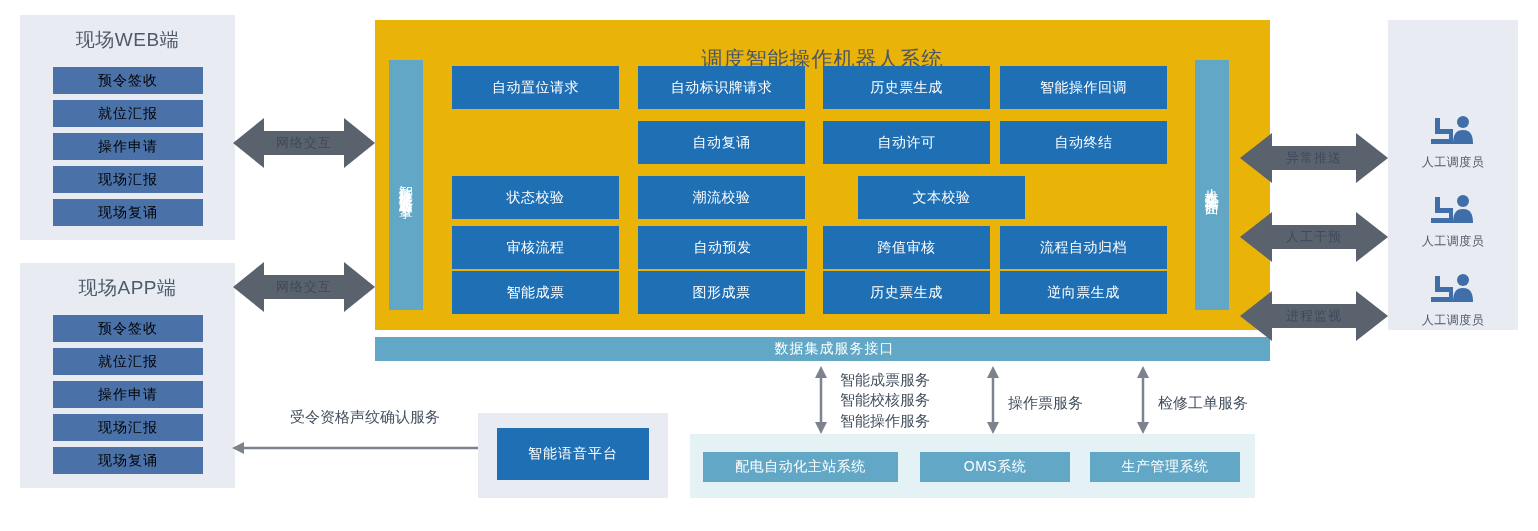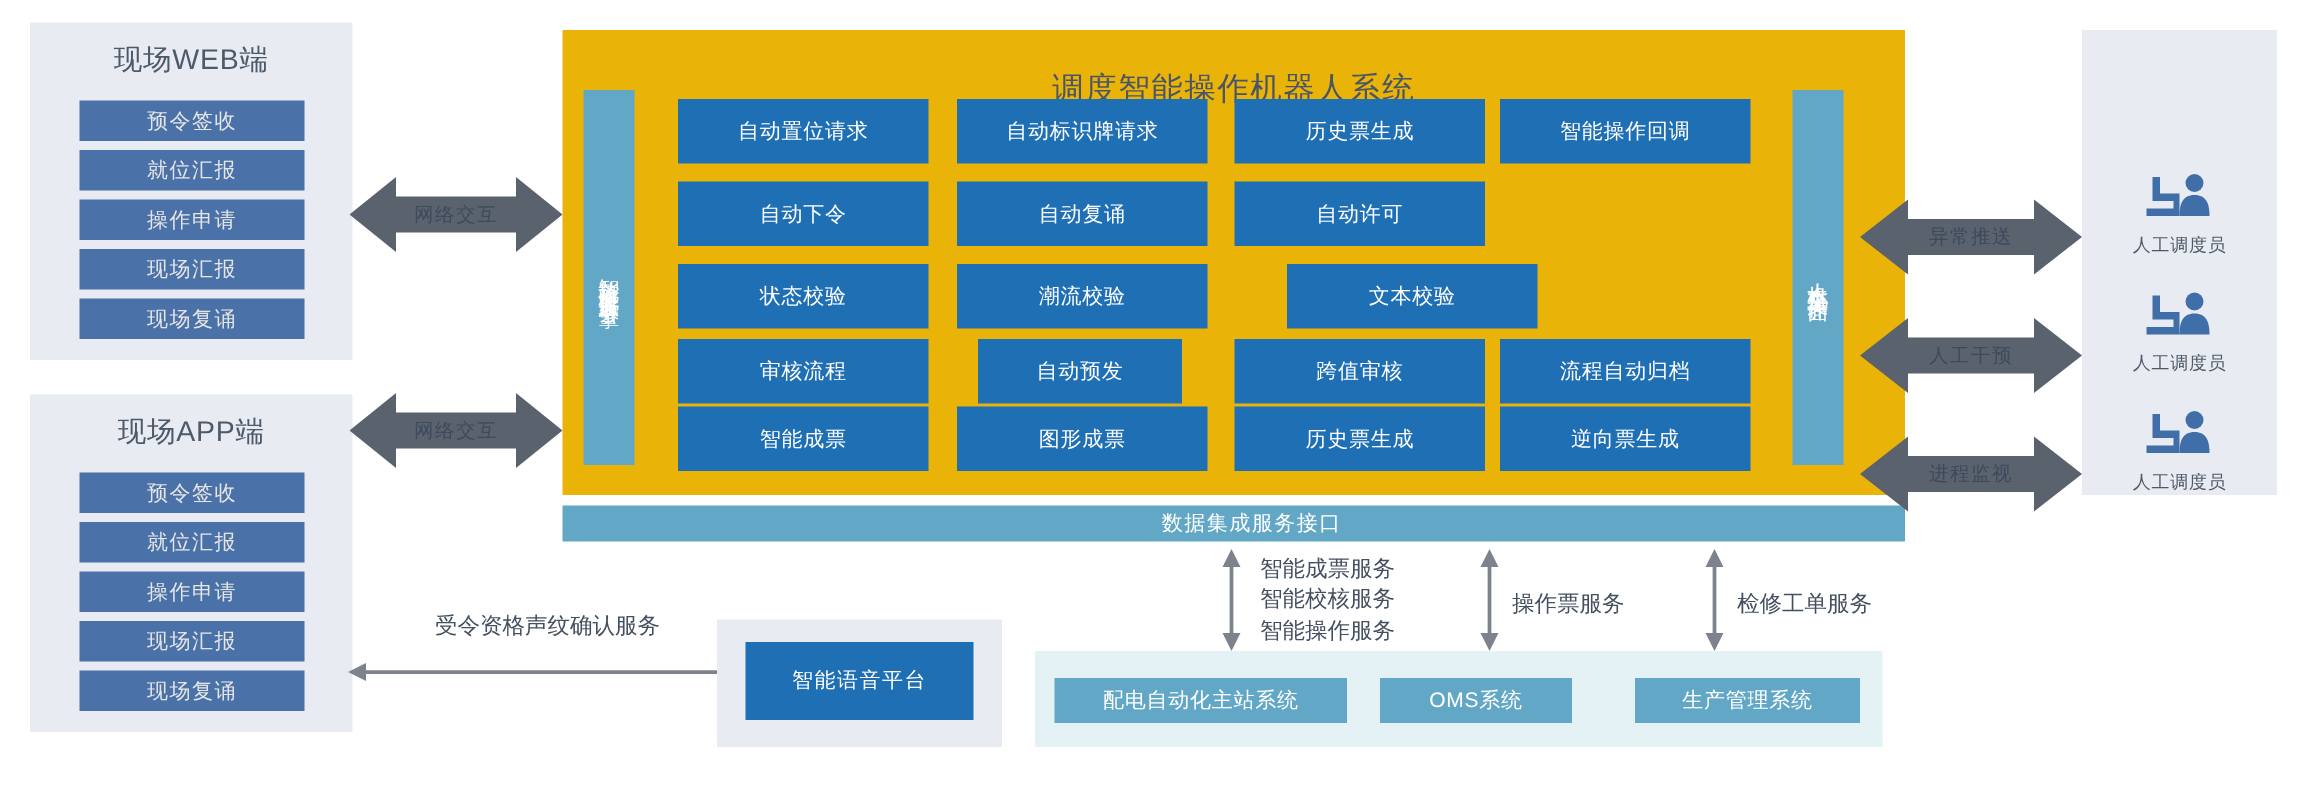--- a/index.html
+++ b/index.html
@@ -17,21 +17,21 @@
   .panel-mint{background:#eab308;}
   .panel-cyan{background:#e4f1f5;}
   .panel-voice{background:#e8ebf2;}
 
   
   .client-title{
     font-size:19px;color:#4d5a69;text-align:center;letter-spacing:.5px;
     width:100%;
   }
   .client-btn{
-    background:#4a71a8;color:#e5e5e5;font-size:14px;
+    background:#4a71a8;color:#000000;font-size:14px;
     display:flex;align-items:center;justify-content:center;
     letter-spacing:1px;
   }
 
   
   .center-title{
     font-size:21px;color:#4a5666;text-align:center;width:100%;letter-spacing:1px;
   }
   .vbar{
     background:#62a8c6;color:#ffffff;font-size:14px;
@@ -117,30 +117,30 @@
 
   <div class="abs vbar" style="left:389px;top:60px;width:34px;height:250px;">智能操作机器人服务引擎</div>
 
   <div class="abs vbar" style="left:1195px;top:60px;width:34px;height:250px;">人机交互工作界面</div>
 
   <div class="abs cell" style="left:452px;top:66px;width:167px;height:43px;">自动置位请求</div>
   <div class="abs cell" style="left:638px;top:66px;width:167px;height:43px;">自动标识牌请求</div>
   <div class="abs cell" style="left:823px;top:66px;width:167px;height:43px;">历史票生成</div>
   <div class="abs cell" style="left:1000px;top:66px;width:167px;height:43px;">智能操作回调</div>
 
-  <div class="abs cell" style="left:452px;top:121px;width:167px;height:43px;">自动下令</div>
   <div class="abs cell" style="left:638px;top:121px;width:167px;height:43px;">自动复诵</div>
   <div class="abs cell" style="left:823px;top:121px;width:167px;height:43px;">自动许可</div>
+  <div class="abs cell" style="left:1000px;top:121px;width:167px;height:43px;">自动终结</div>
 
   <div class="abs cell" style="left:452px;top:176px;width:167px;height:43px;">状态校验</div>
   <div class="abs cell" style="left:638px;top:176px;width:167px;height:43px;">潮流校验</div>
   <div class="abs cell" style="left:823px;top:176px;width:167px;height:43px;margin-left:35px;">文本校验</div>
 
   <div class="abs cell" style="left:452px;top:226px;width:167px;height:43px;">审核流程</div>
-  <div class="abs cell" style="left:652px;top:226px;width:136px;height:43px;">自动预发</div>
+  <div class="abs cell" style="left:638px;top:226px;width:169px;height:43px;">自动预发</div>
   <div class="abs cell" style="left:823px;top:226px;width:167px;height:43px;">跨值审核</div>
   <div class="abs cell" style="left:1000px;top:226px;width:167px;height:43px;">流程自动归档</div>
 
   <div class="abs cell" style="left:452px;top:271px;width:167px;height:43px;">智能成票</div>
   <div class="abs cell" style="left:638px;top:271px;width:167px;height:43px;">图形成票</div>
   <div class="abs cell" style="left:823px;top:271px;width:167px;height:43px;">历史票生成</div>
   <div class="abs cell" style="left:1000px;top:271px;width:167px;height:43px;">逆向票生成</div>
 
   <div class="abs tealbar" style="left:375px;top:337px;width:895px;height:24px;">数据集成服务接口</div>
 
@@ -236,16 +236,16 @@
     <svg width="16" height="68" viewBox="0 0 16 68">
       <line x1="8" y1="10" x2="8" y2="58" stroke="#7d838c" stroke-width="2.5"></line>
       <polygon points="8,0 2,12 14,12" fill="#7d838c"></polygon>
       <polygon points="8,68 2,56 14,56" fill="#7d838c"></polygon>
     </svg>
   </div>
   <div class="abs svc-label" style="left:1158px;top:393px;width:140px;">检修工单服务</div>
 
   <div class="abs panel-cyan" style="left:690px;top:434px;width:565px;height:64px;"></div>
   <div class="abs sysbox" style="left:703px;top:452px;width:195px;height:30px;">配电自动化主站系统</div>
-  <div class="abs sysbox" style="left:920px;top:452px;width:128px;height:30px;">OMS系统</div>
+  <div class="abs sysbox" style="left:920px;top:452px;width:150px;height:30px;">OMS系统</div>
   <div class="abs sysbox" style="left:1090px;top:452px;width:150px;height:30px;">生产管理系统</div>
 
 </div>
 
 </body></html>

